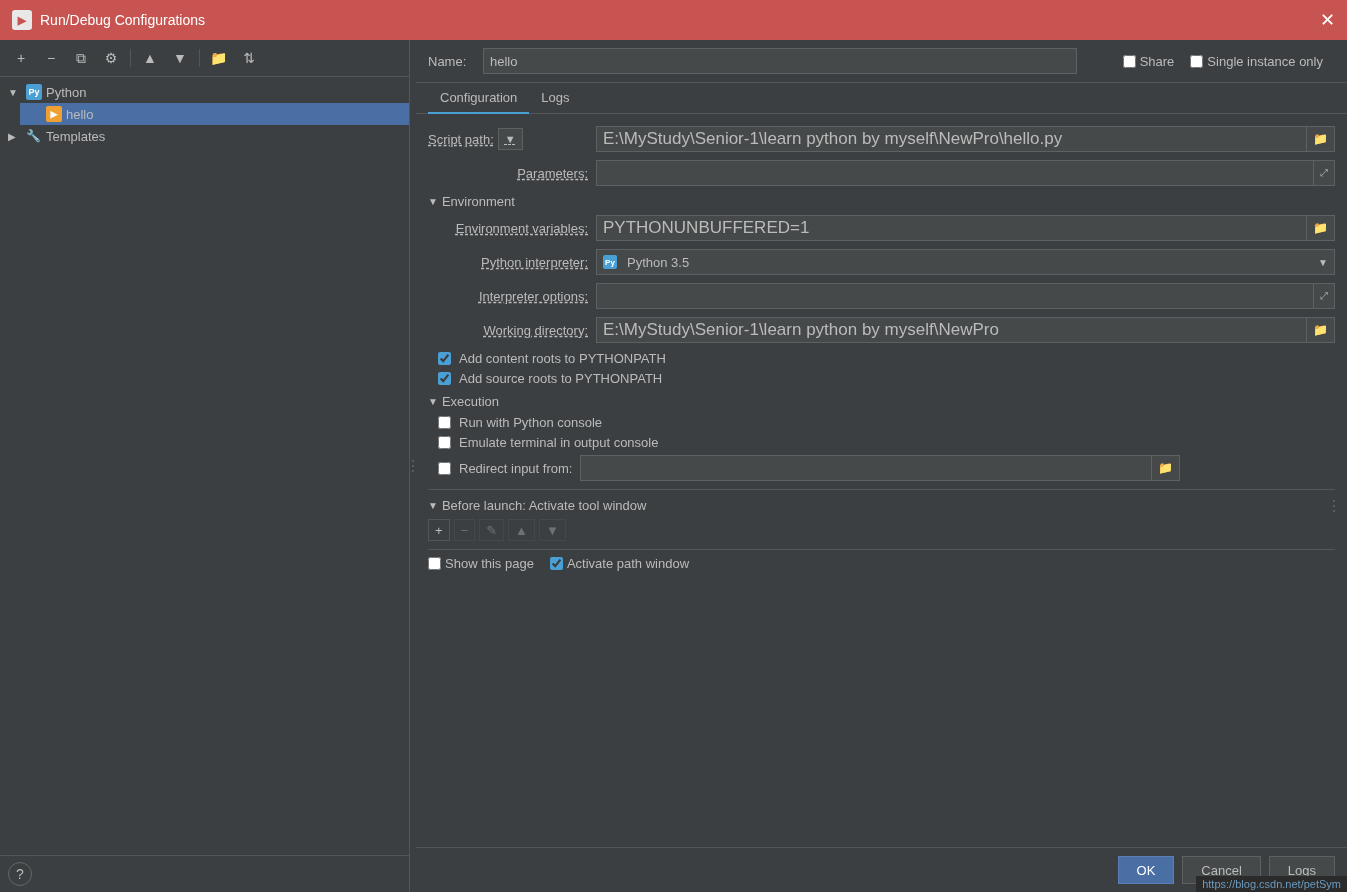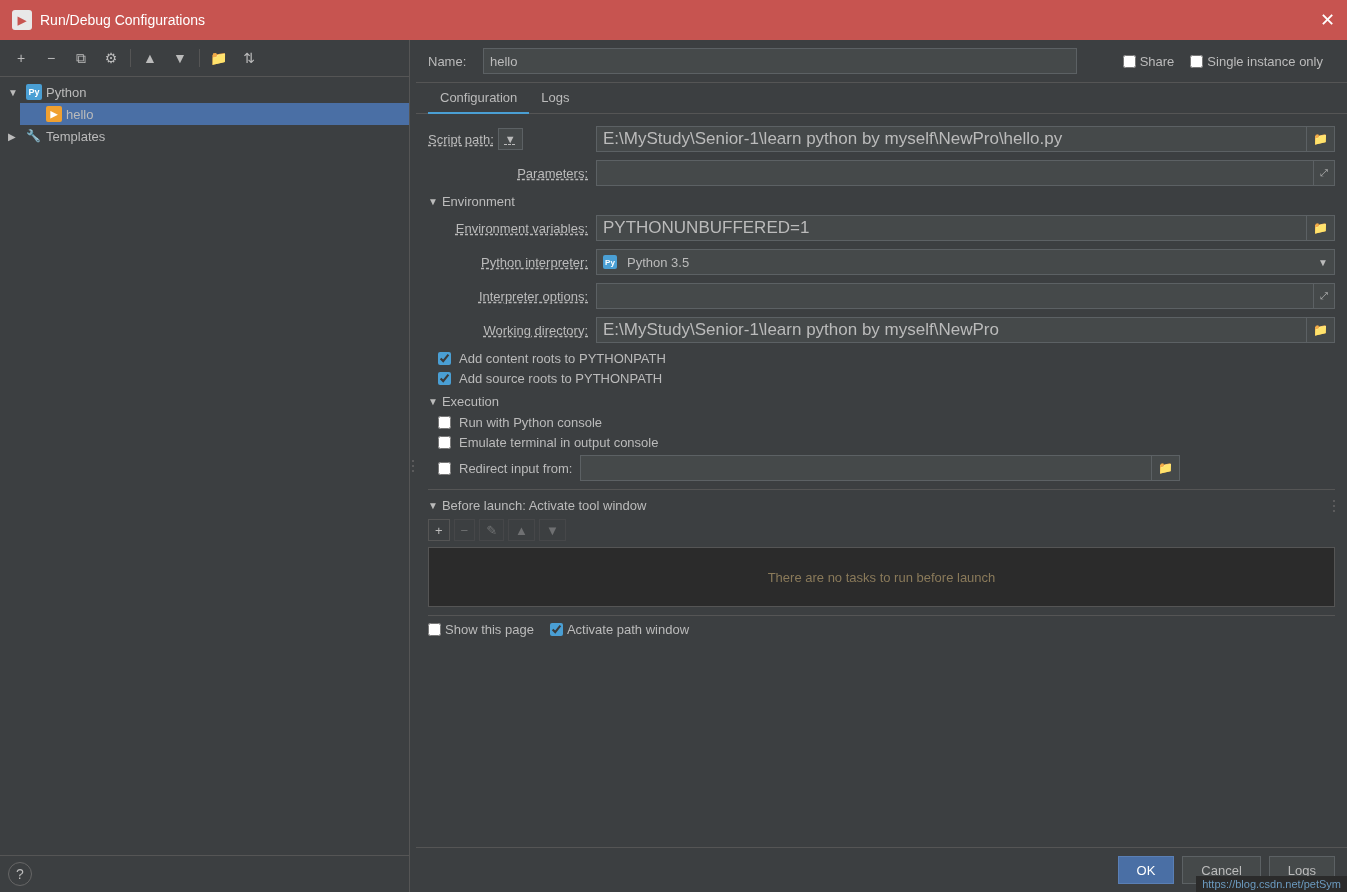--- a/index.html
+++ b/index.html
@@ -665,23 +665,20 @@
             </div>
           </div>
         </div>
         <div class="before-launch-toolbar">
           <button class="small-btn">+</button>
           <button class="small-btn" disabled="">−</button>
           <button class="small-btn" disabled="">✎</button>
           <button class="small-btn" disabled="">▲</button>
           <button class="small-btn" disabled="">▼</button>
         </div>
-        <div class="before-launch-content">
-          <span>There are no tasks to run before launch</span>
-        </div>
 
         <div class="bottom-options">
           <div class="option-item">
             <input type="checkbox" id="show-page-cb" style="">
             <label class="checkbox-label" for="show-page-cb">Show this page</label>
           </div>
           <div class="option-item">
             <input type="checkbox" id="activate-tw-cb" checked="" style="">
             <label class="checkbox-label" for="activate-tw-cb">Activate path window</label>
           </div>

